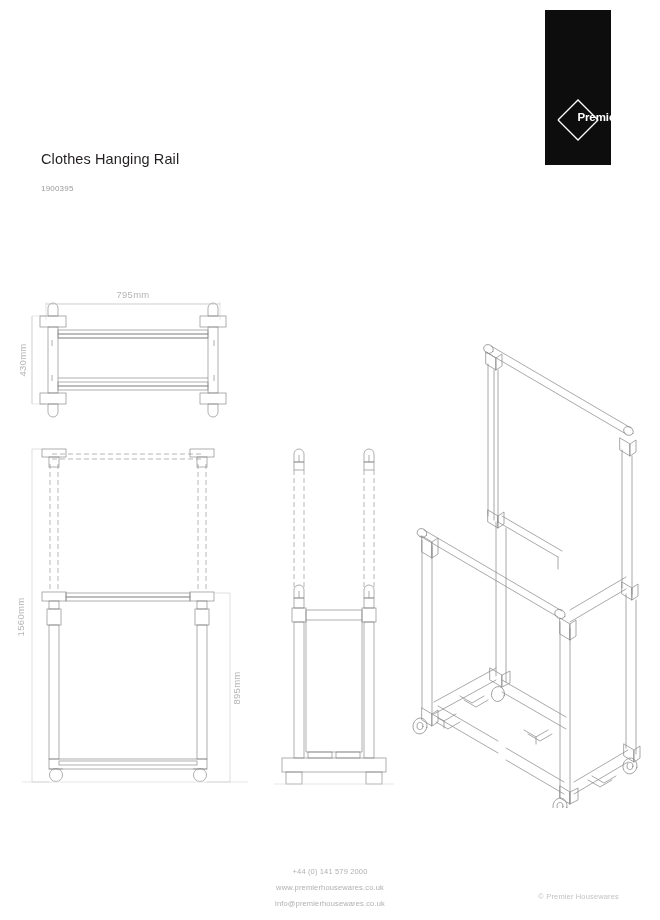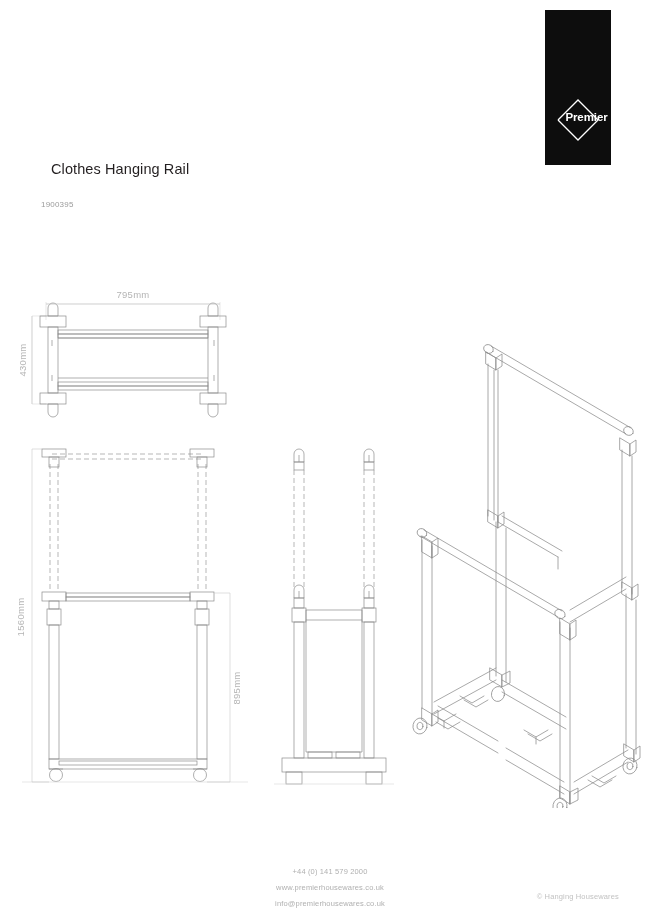--- a/index.html
+++ b/index.html
@@ -30,49 +30,49 @@
   }
   #logo-mark {
     position: absolute;
     left: 0;
     top: 82px;
     width: 66px;
     height: 56px;
   }
   #logo-text {
     position: absolute;
-    left: 0;
+    left: 12px;
     top: 101px;
     width: 83px;
     text-align: center;
     color: #ffffff;
     font-size: 11.5px;
     font-weight: bold;
     letter-spacing: -0.1px;
     line-height: 13px;
   }
 
   #title-block {
     position: absolute;
     left: 41px;
     top: 150px;
   }
   #product-title {
     font-size: 14.5px;
     color: #231f20;
     font-weight: normal;
     letter-spacing: 0.1px;
-    margin: 10px;
+    margin: 0;
     line-height: 18px;
   }
   #product-code {
     font-size: 8px;
     color: #9b9b9b;
     letter-spacing: 0.2px;
-    margin-top: 22px;
+    margin-top: 16px;
     line-height: 10px;
   }
 
   
   .drawing {
     position: absolute;
   }
   #view-top      { left: 8px;   top: 280px; }
   #view-front    { left: 8px;   top: 432px; }
   #view-side     { left: 272px; top: 432px; }
@@ -379,16 +379,16 @@
       <path d="M194,446 L206,453 L218,446"></path>
     </g>
   </svg>
 
   <div id="footer">
     <div id="footer-contact">
       <div>+44 (0) 141 579 2000</div>
       <div>www.premierhousewares.co.uk</div>
       <div>info@premierhousewares.co.uk</div>
     </div>
-    <div id="footer-copyright">© Hanging Housewares</div>
+    <div id="footer-copyright">© Premier Housewares</div>
   </div>
 
 </div>
 
 </body></html>

